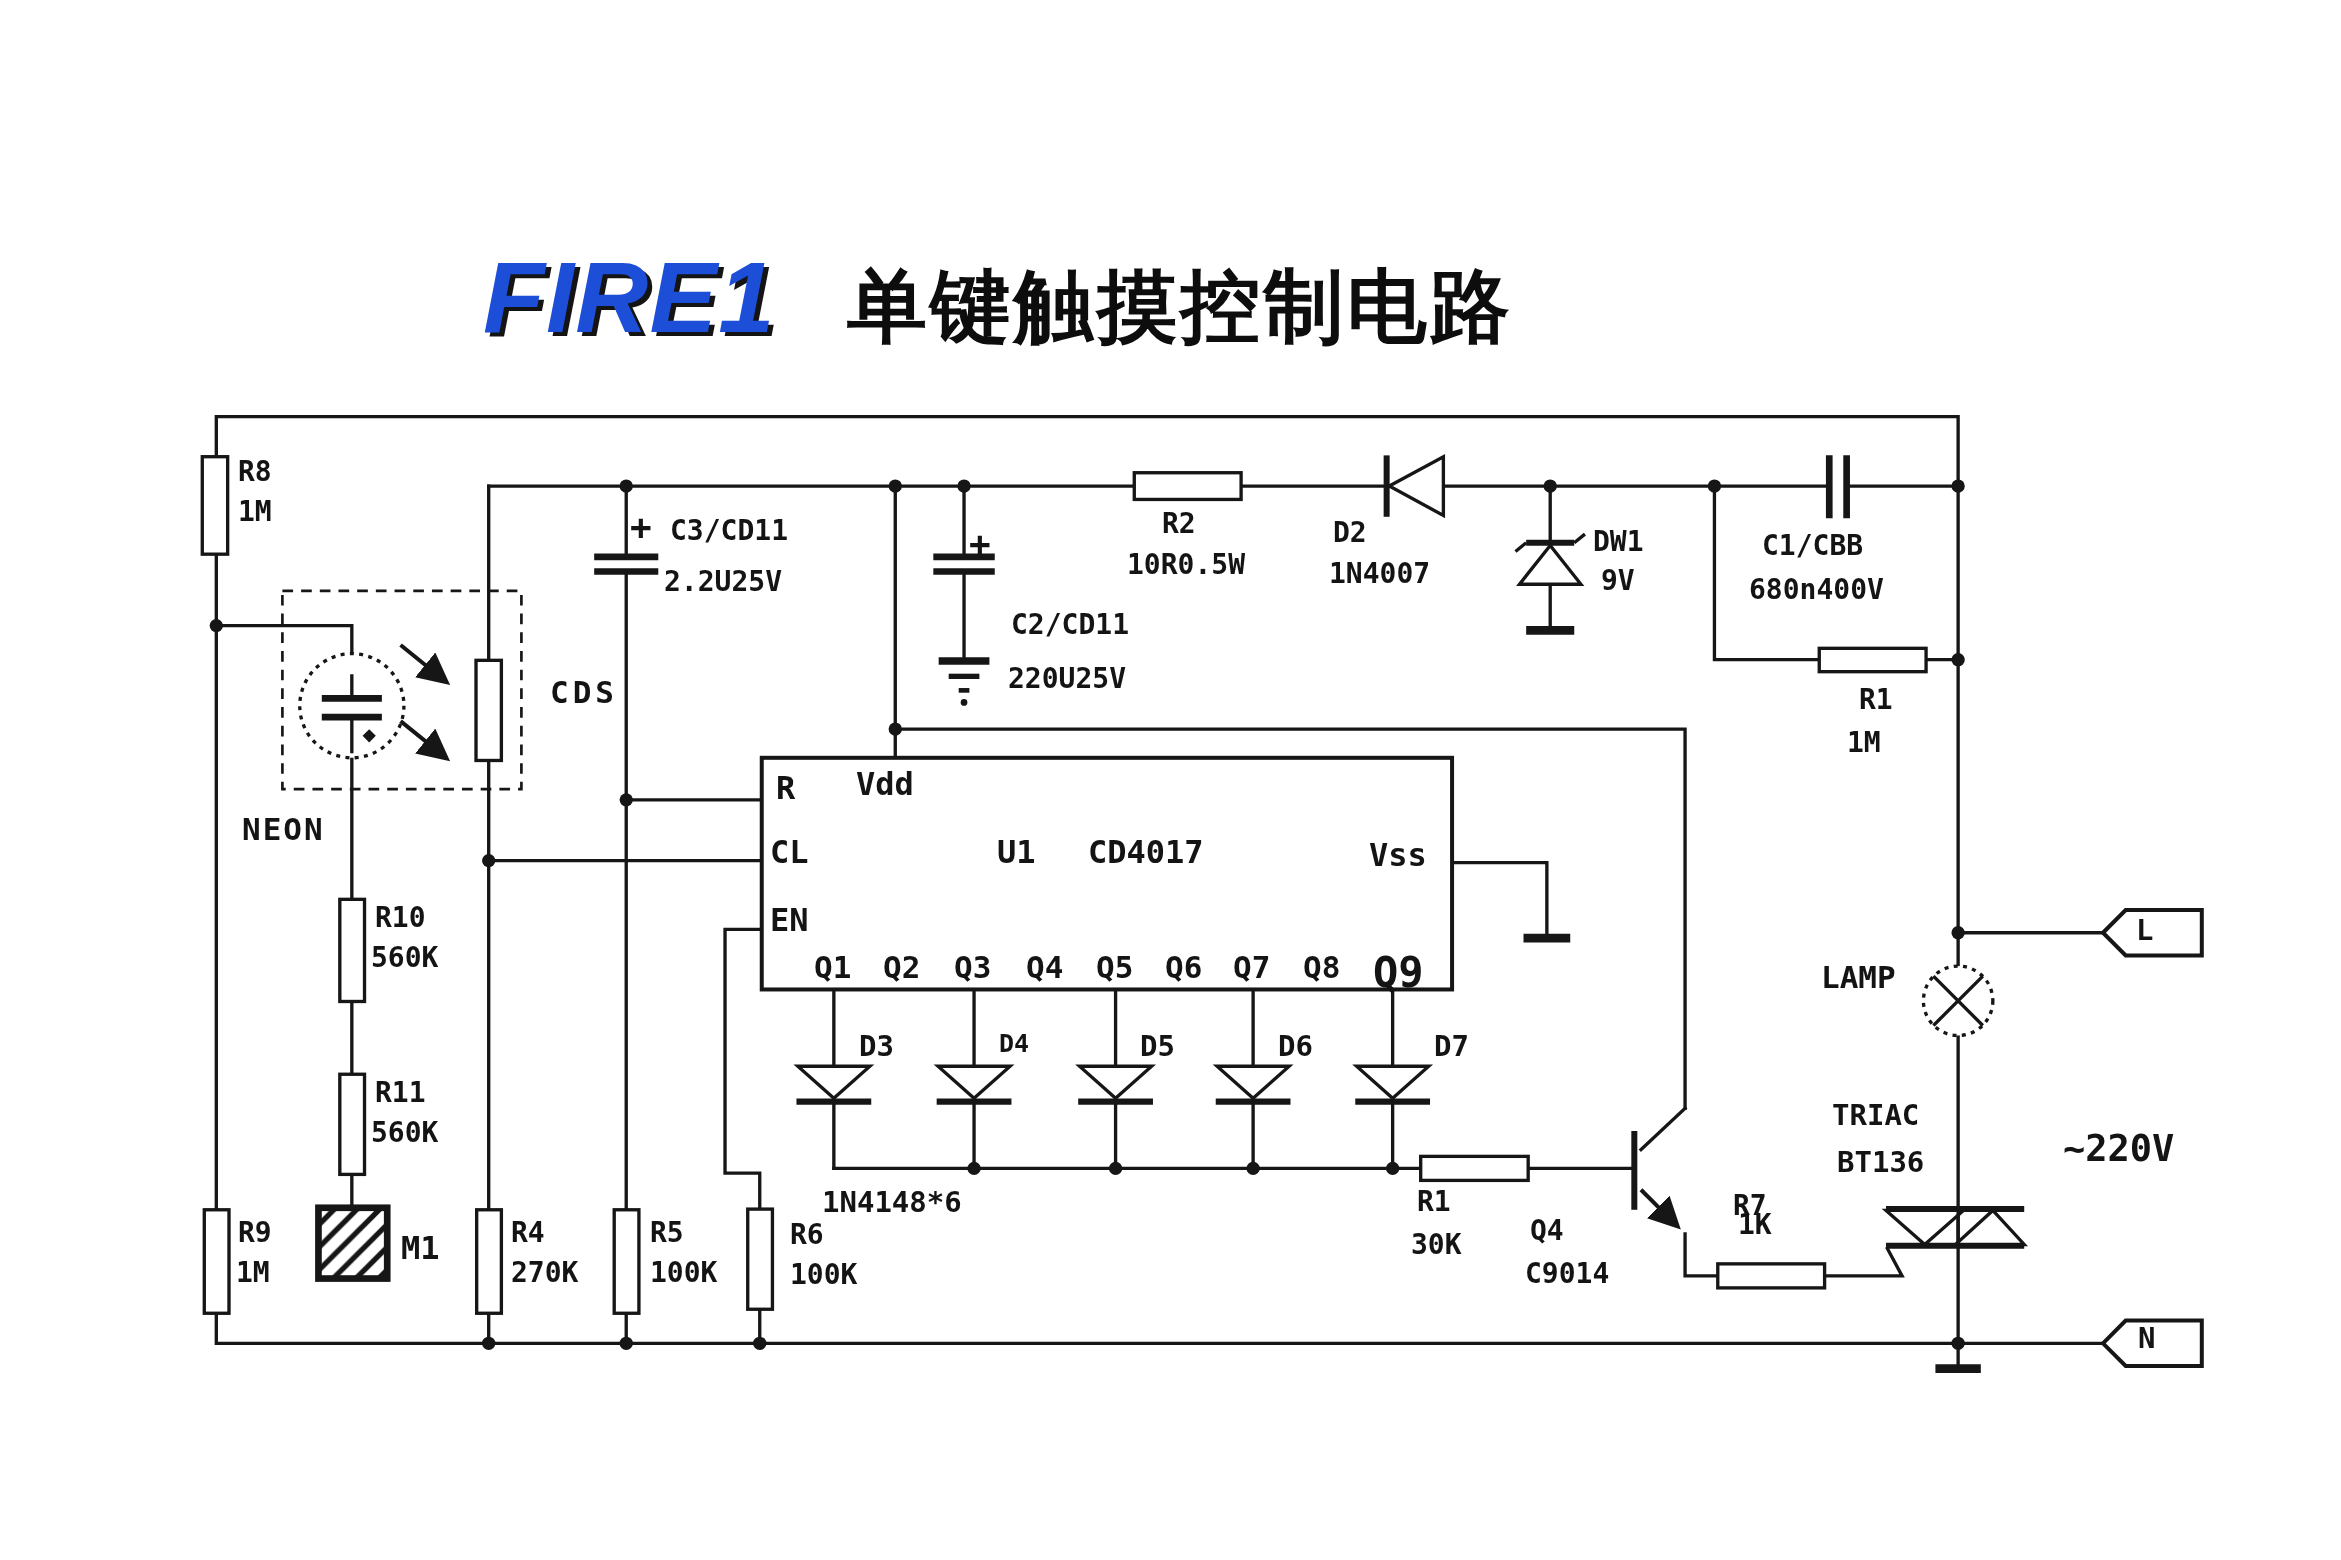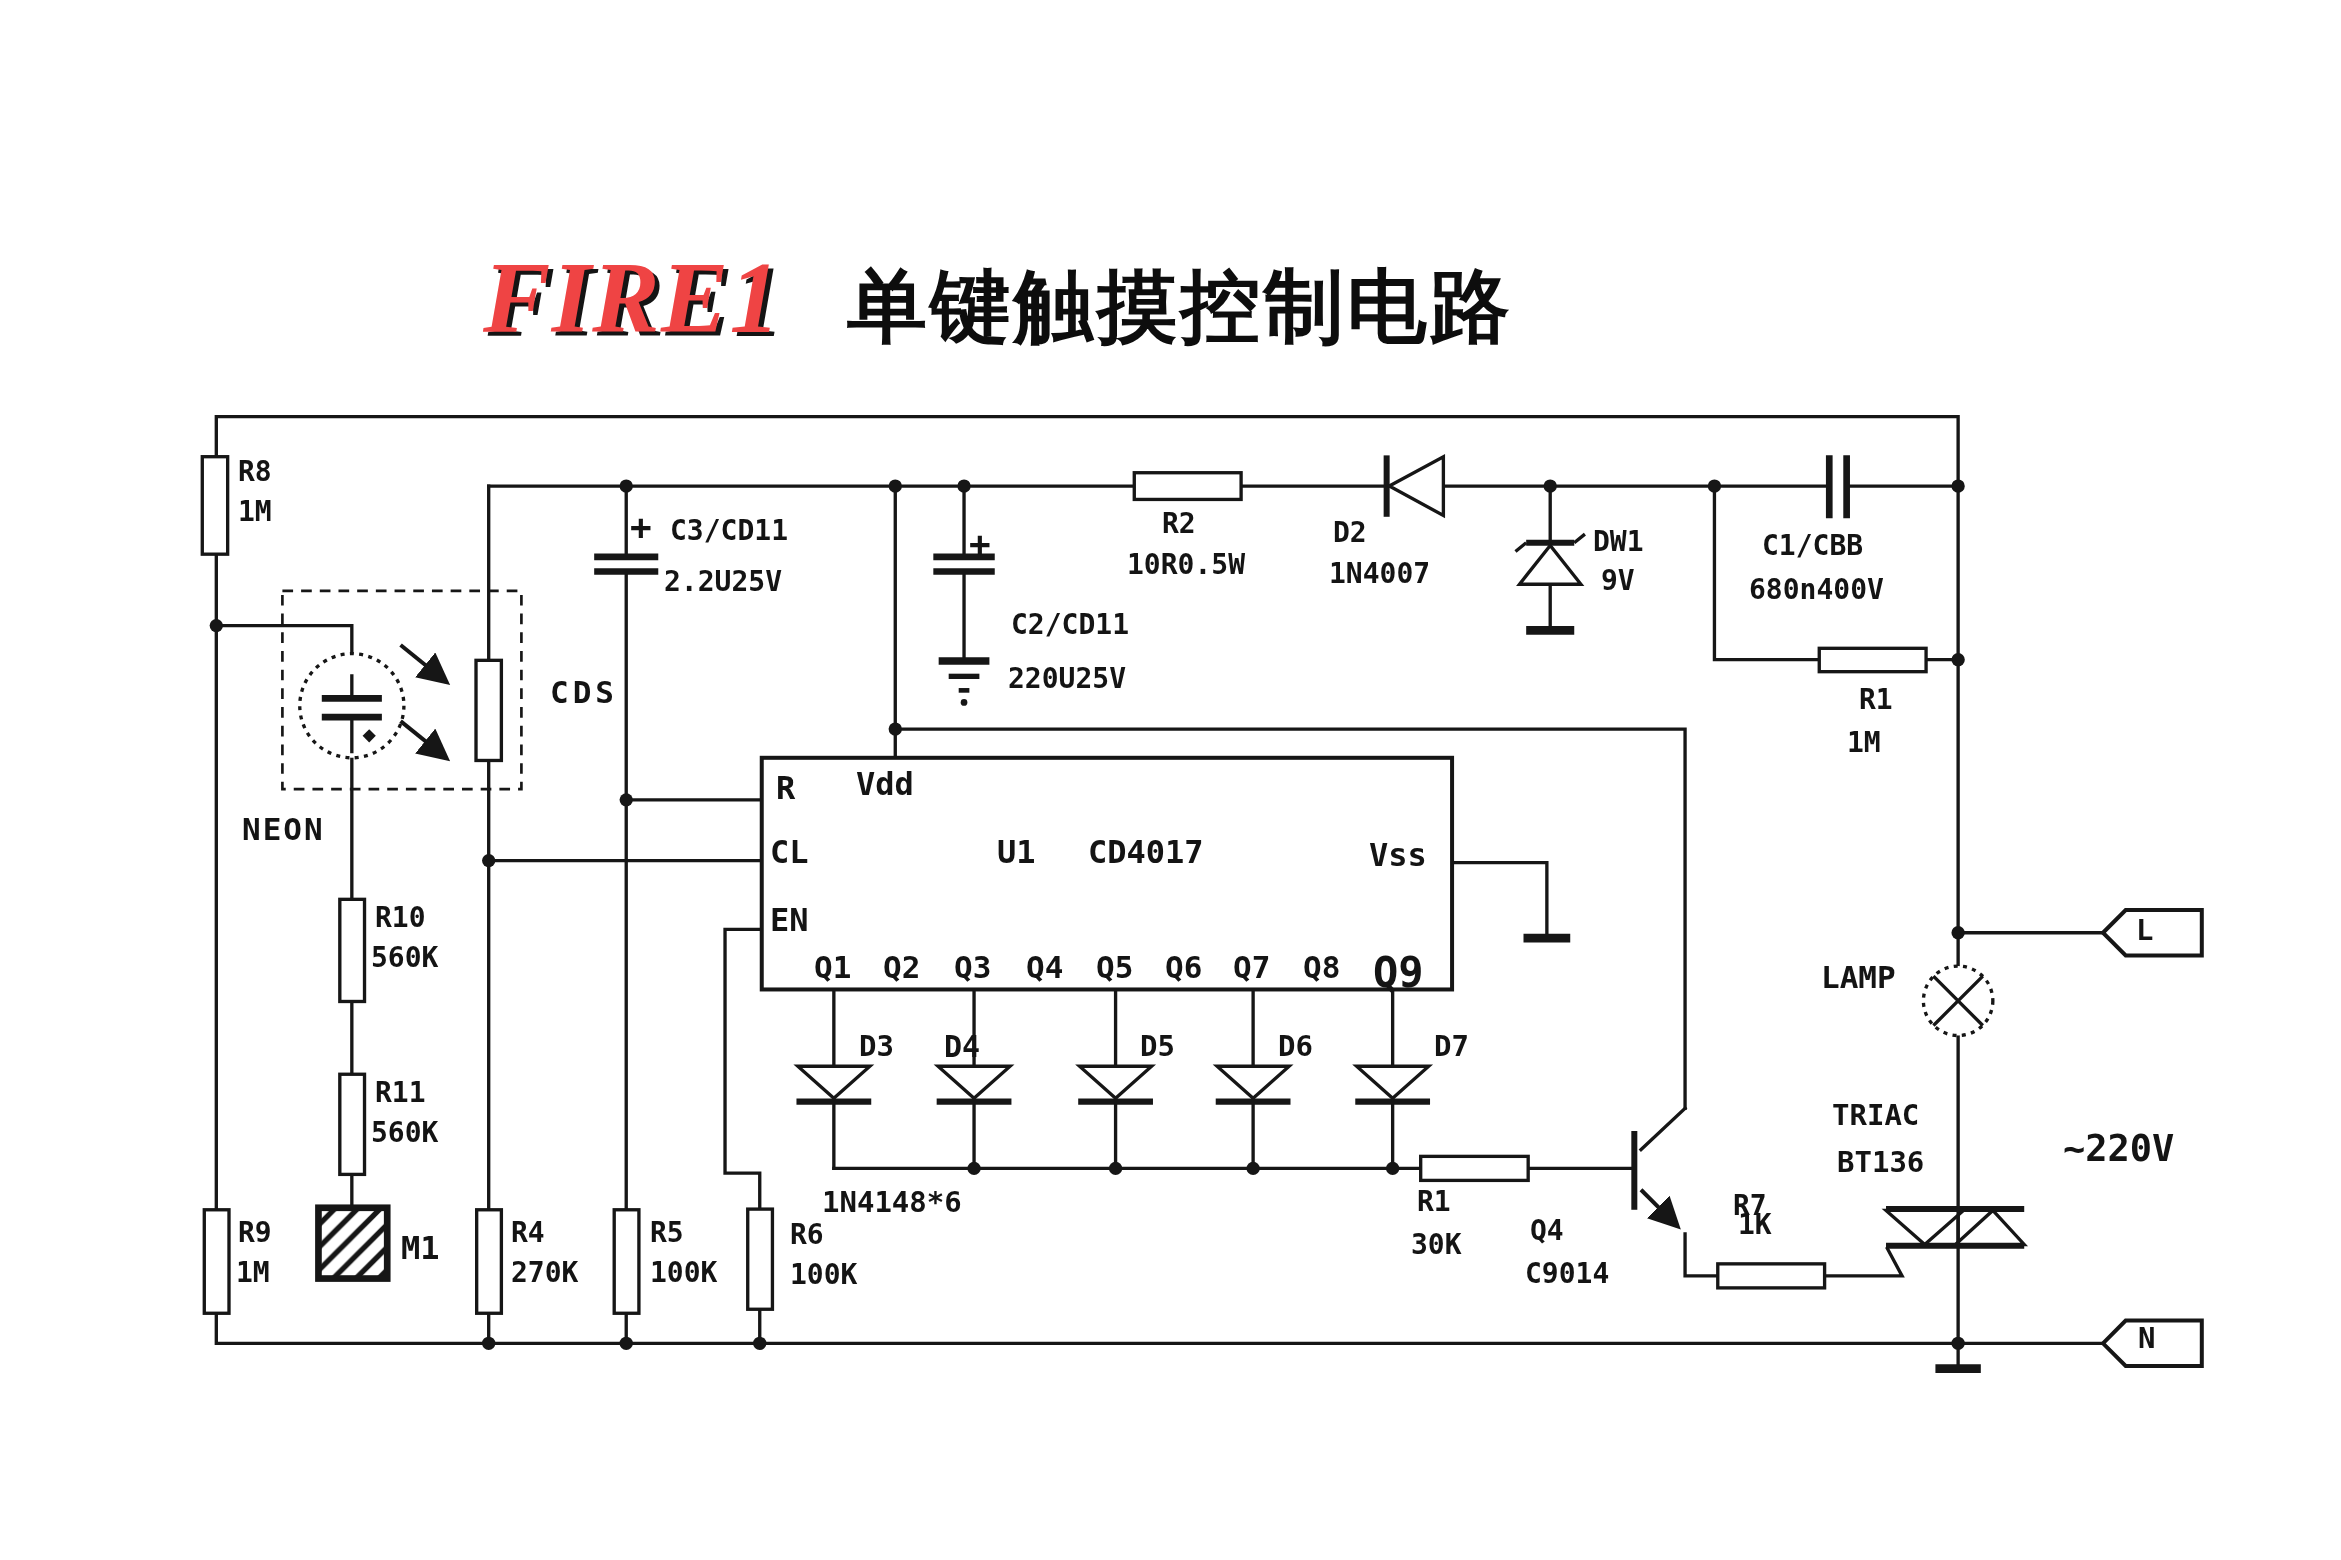--- a/index.html
+++ b/index.html
@@ -2,21 +2,21 @@
 <html style="font-size:10.7px"><head>
 <meta charset="utf-8">
 <style>
   html,body{margin:0;padding:0;background:#e8e8e8;}
   .page{position:relative;width:2342px;height:1561px;background:#ffffff;overflow:hidden;
         font-family:"DejaVu Sans Mono","Liberation Mono",monospace;}
   svg.schem{position:absolute;left:0;top:0;}
   .lbl{position:absolute;color:#141414;font-size:28px;font-weight:600;white-space:nowrap;
        font-family:"DejaVu Sans Mono","Liberation Mono",monospace;line-height:1.05;}
   .logo{position:absolute;left:483px;top:240px;font-size:101px;font-weight:900;font-style:italic;
-        color:#ef4444;letter-spacing:1.3px;font-family:Liberation Serif, serif;
+        color:#1d4ed8;letter-spacing:1.3px;font-family:Liberation Sans, sans-serif;
         text-shadow:4.7px 4px 0 #141414;}
   .heading{position:absolute;left:847px;top:254px;font-size:80px;font-weight:700;color:#0d0d0d;
         letter-spacing:3.3px;font-family:"DejaVu Sans","Liberation Sans",sans-serif;}
 </style>
 </head>
 <body>
 
 <div class="page">
 
 <svg class="schem" width="2342" height="1561" viewBox="0 0 3508 2338">
@@ -228,21 +228,21 @@
       <div class="lbl" style="left: 814px; top: 951px; font-size: 31px; font-weight: 700;">Q1</div>
       <div class="lbl" style="left: 883px; top: 951px; font-size: 31px; font-weight: 700;">Q2</div>
       <div class="lbl" style="left: 954px; top: 951px; font-size: 31px; font-weight: 700;">Q3</div>
       <div class="lbl" style="left: 1026px; top: 951px; font-size: 31px; font-weight: 700;">Q4</div>
       <div class="lbl" style="left: 1096px; top: 951px; font-size: 31px; font-weight: 700;">Q5</div>
       <div class="lbl" style="left: 1165px; top: 951px; font-size: 31px; font-weight: 700;">Q6</div>
       <div class="lbl" style="left: 1233px; top: 951px; font-size: 31px; font-weight: 700;">Q7</div>
       <div class="lbl" style="left: 1303px; top: 951px; font-size: 31px; font-weight: 700;">Q8</div>
       <div class="lbl" style="left: 1373px; top: 951px; font-size: 42px; font-weight: 700;">Q9</div>
       <div class="lbl" style="left: 859px; top: 1031px; font-size: 29px;">D3</div>
-      <div class="lbl" style="left: 944px; top: 1031px; font-size: 30px;">D4</div>
+      <div class="lbl" style="left: 999px; top: 1031px; font-size: 25px;">D4</div>
       <div class="lbl" style="left: 1140px; top: 1031px; font-size: 29px;">D5</div>
       <div class="lbl" style="left: 1278px; top: 1031px; font-size: 29px;">D6</div>
       <div class="lbl" style="left: 1417px; top: 1031px; font-size: 29px; margin-left: 17px;">D7</div>
       <div class="lbl" style="left: 822px; top: 1187px; font-size: 29px;">1N4148*6</div>
       <div class="lbl" style="left: 1417px; top: 1187px;">R1</div>
       <div class="lbl" style="left: 1411px; top: 1230px;">30K</div>
       <div class="lbl" style="left: 1530px; top: 1216px;">Q4</div>
       <div class="lbl" style="left: 1525px; top: 1259px;">C9014</div>
       <div class="lbl" style="left: 1733px; top: 1179px; margin-top: 12px;">R7</div>
       <div class="lbl" style="left: 1738px; top: 1210px;">1K</div>

